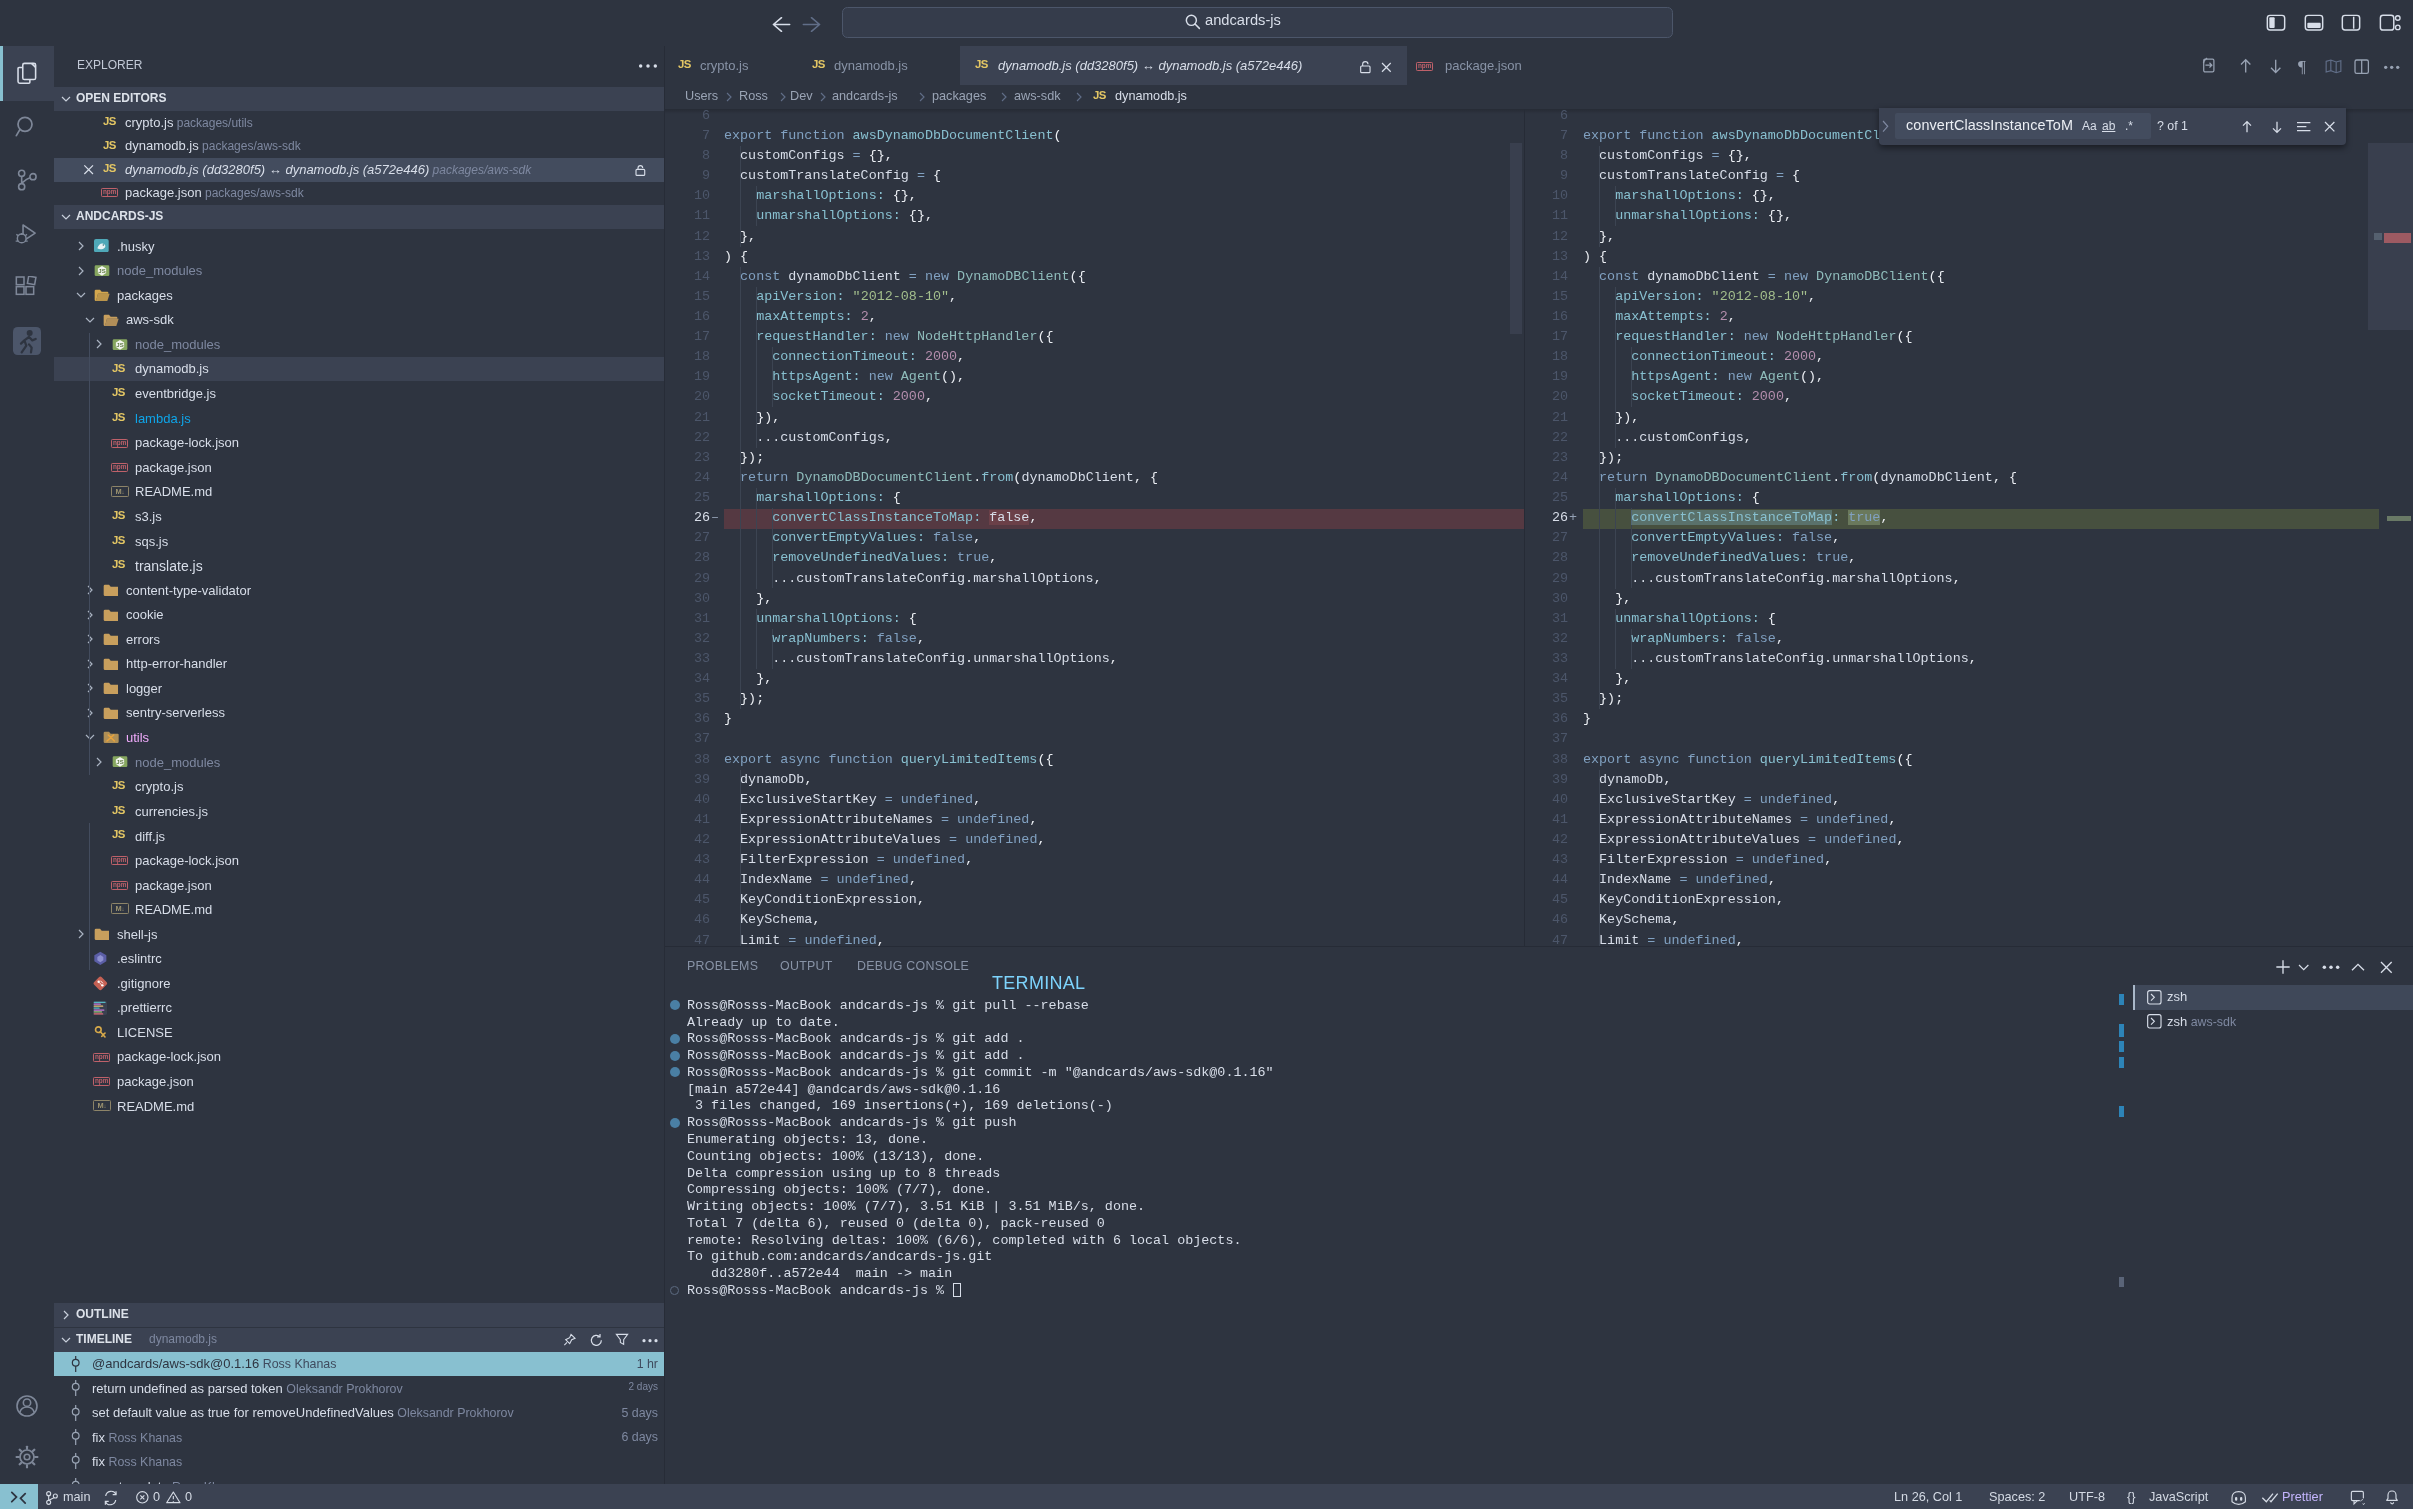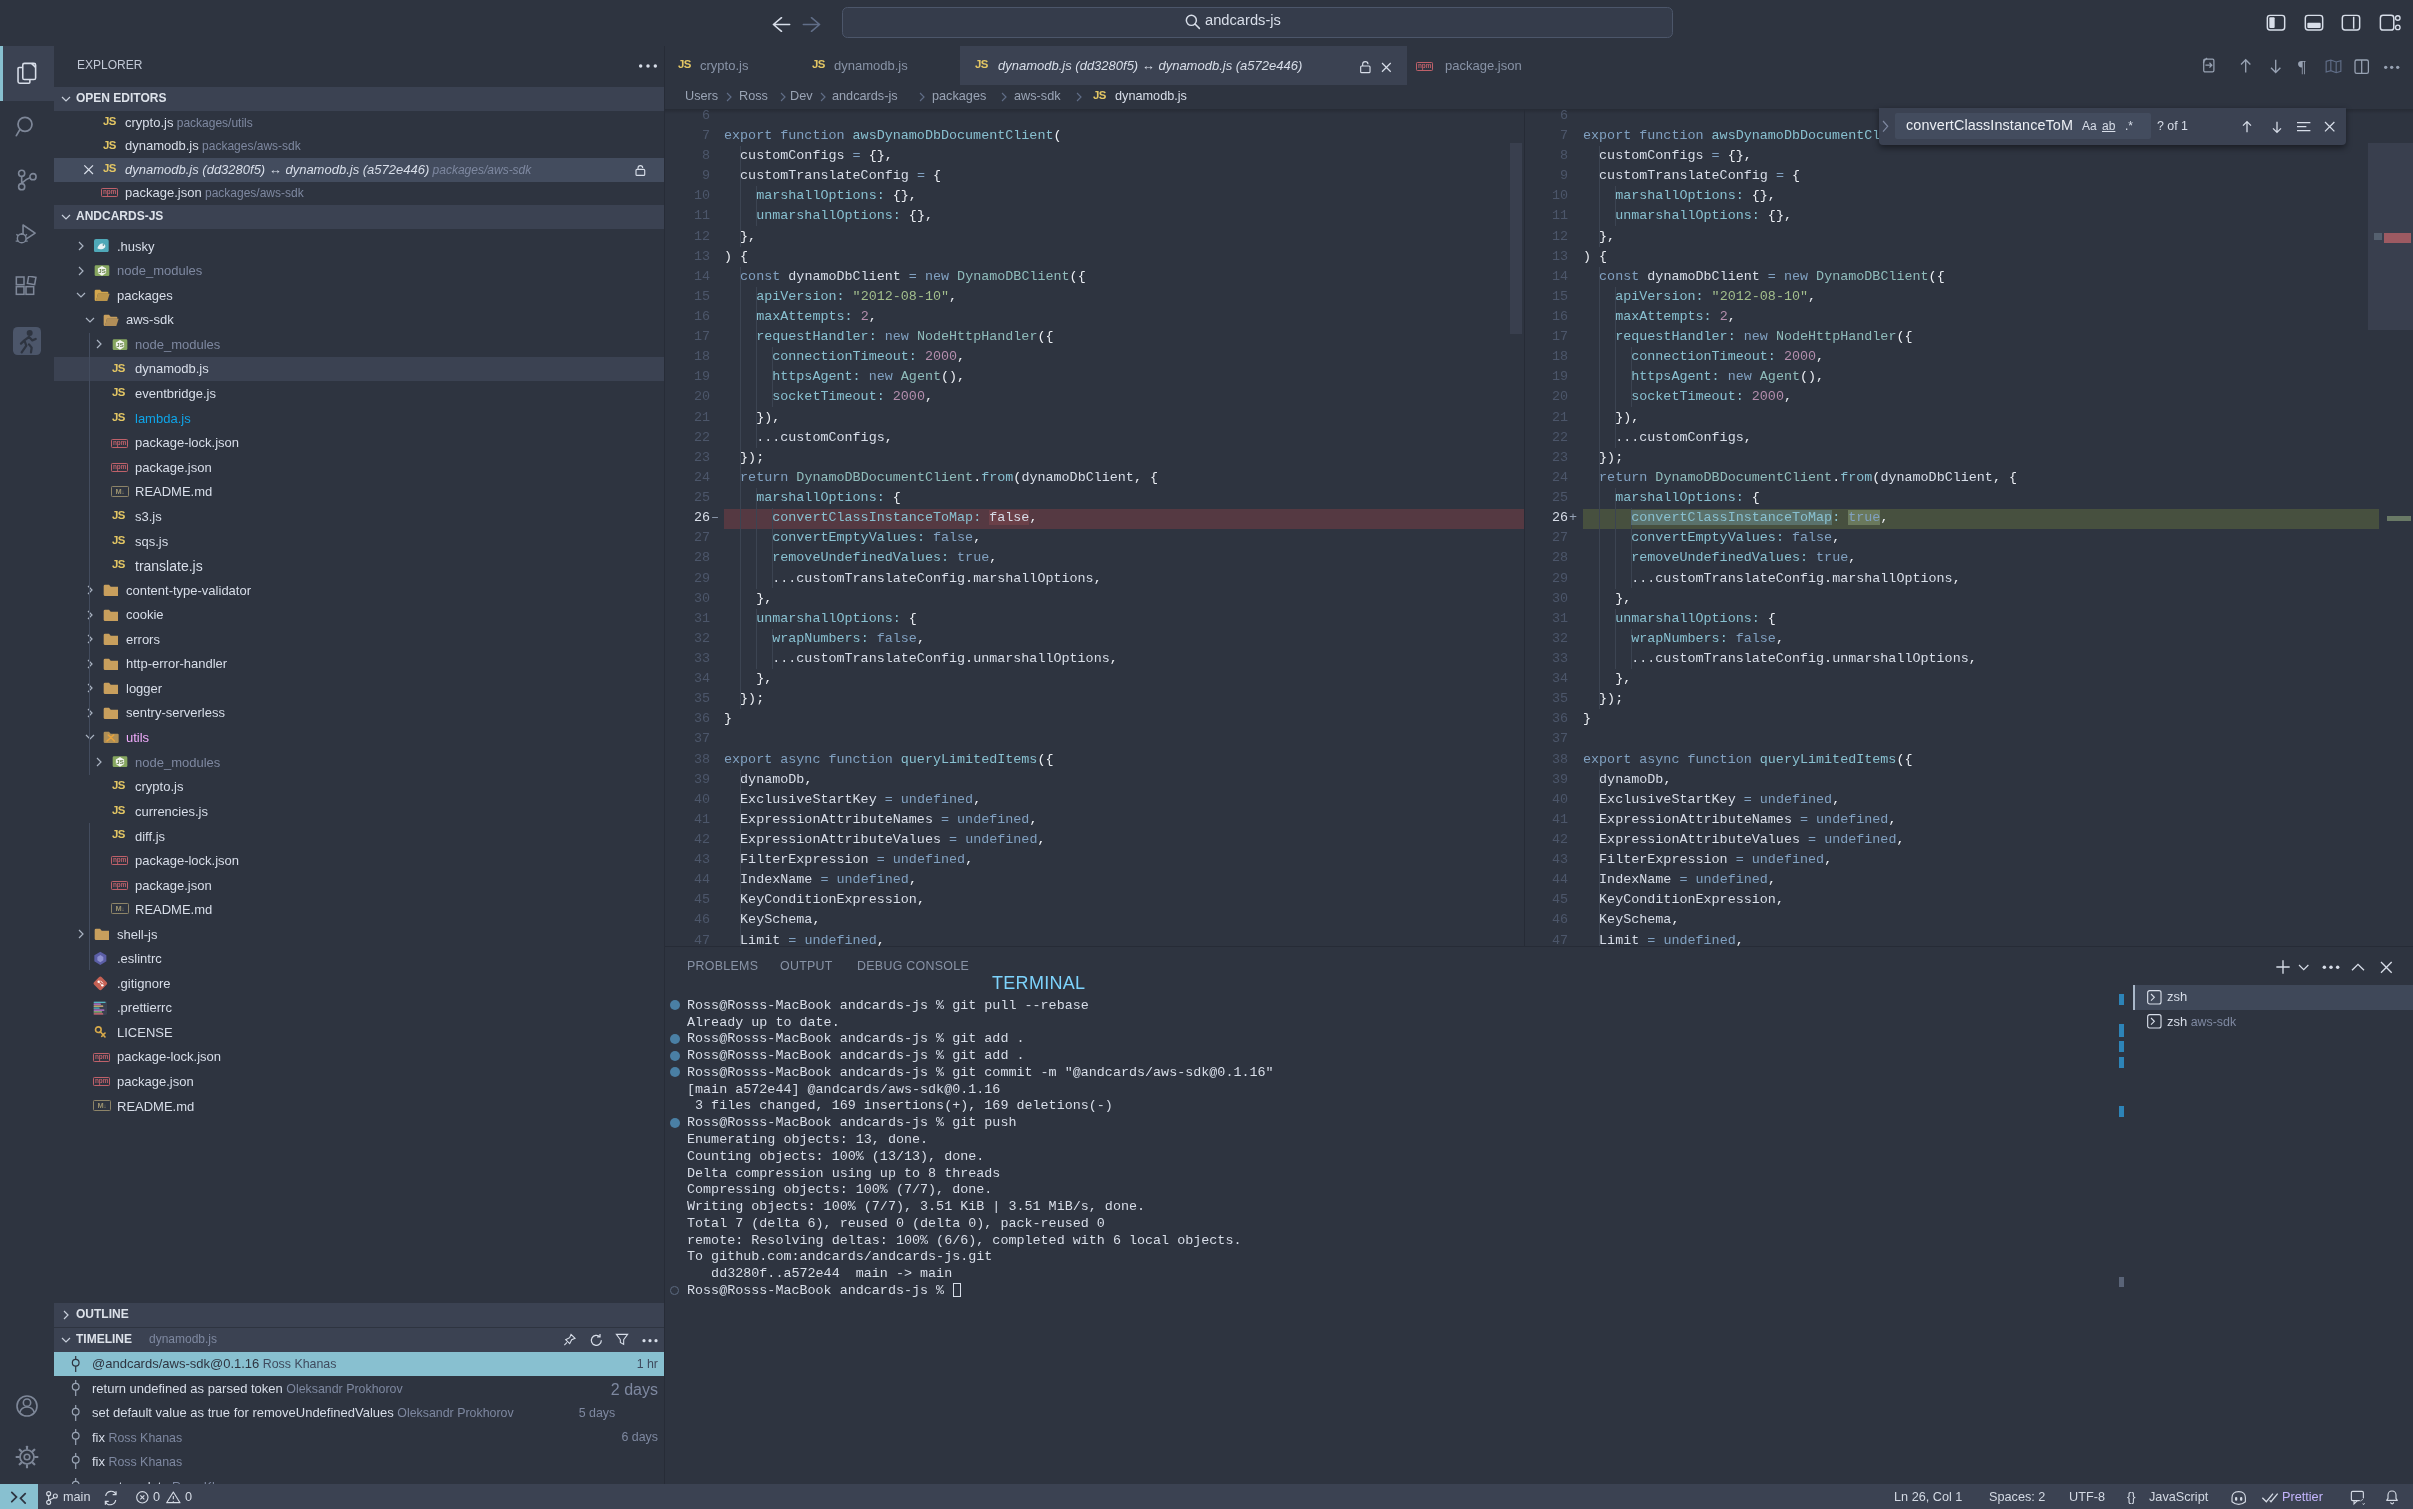--- a/index.html
+++ b/index.html
@@ -339,27 +339,27 @@
     <circle cx="10" cy="10" r="5" stroke="#2e3440" stroke-width="1.8" fill="none"></circle>
     <path d="M10 15 V24 M10 0 V5" stroke="#2e3440" stroke-width="1.8"></path>
   </svg>
 <div class="abs" style="left:92px;top:1356px;font-size:13px;color:#2e3440;white-space:nowrap">@andcards/aws-sdk@0.1.16<span style="color:#3f4b5e;font-size:12.4px"> Ross Khanas</span></div>
 <div class="abs" style="left:536px;top:1357px;width:122px;text-align:right;font-size:12.4px;color:#3f4b5e">1 hr</div>
 <svg style="position:absolute;left:69px;top:1380px" width="13.4" height="17.4" viewBox="0 0 20 26" fill="none">
     <circle cx="10" cy="10" r="5" stroke="#9aa5b5" stroke-width="1.8" fill="none"></circle>
     <path d="M10 15 V24 M10 0 V5" stroke="#9aa5b5" stroke-width="1.8"></path>
   </svg>
 <div class="abs" style="left:92px;top:1381px;font-size:13px;color:#d8dee9;white-space:nowrap">return undefined as parsed token<span style="color:#7e88a0;font-size:12.4px"> Oleksandr Prokhorov</span></div>
-<div class="abs" style="left:536px;top:1381px;width:122px;text-align:right;font-size:16px;color:#7e88a0">2 days</div>
+<div class="abs" style="left:536px;top:1381px;width:122px;text-align:right;font-size:10px;color:#7e88a0">2 days</div>
 <svg style="position:absolute;left:69px;top:1405px" width="13.4" height="17.4" viewBox="0 0 20 26" fill="none">
     <circle cx="10" cy="10" r="5" stroke="#9aa5b5" stroke-width="1.8" fill="none"></circle>
     <path d="M10 15 V24 M10 0 V5" stroke="#9aa5b5" stroke-width="1.8"></path>
   </svg>
 <div class="abs" style="left:92px;top:1405px;font-size:13px;color:#d8dee9;white-space:nowrap">set default value as true for removeUndefinedValues<span style="color:#7e88a0;font-size:12.4px"> Oleksandr Prokhorov</span></div>
-<div class="abs" style="left:536px;top:1406px;width:122px;text-align:center;font-size:12.4px;color:#7e88a0">5 days</div>
+<div class="abs" style="left:536px;top:1406px;width:122px;text-align:right;font-size:12.4px;color:#7e88a0">5 days</div>
 <svg style="position:absolute;left:69px;top:1429px" width="13.4" height="17.4" viewBox="0 0 20 26" fill="none">
     <circle cx="10" cy="10" r="5" stroke="#9aa5b5" stroke-width="1.8" fill="none"></circle>
     <path d="M10 15 V24 M10 0 V5" stroke="#9aa5b5" stroke-width="1.8"></path>
   </svg>
 <div class="abs" style="left:92px;top:1430px;font-size:13px;color:#d8dee9;white-space:nowrap">fix<span style="color:#7e88a0;font-size:12.4px"> Ross Khanas</span></div>
 <div class="abs" style="left:536px;top:1430px;width:122px;text-align:right;font-size:12.4px;color:#7e88a0">6 days</div>
 <svg style="position:absolute;left:69px;top:1453px" width="13.4" height="17.4" viewBox="0 0 20 26" fill="none">
     <circle cx="10" cy="10" r="5" stroke="#9aa5b5" stroke-width="1.8" fill="none"></circle>
     <path d="M10 15 V24 M10 0 V5" stroke="#9aa5b5" stroke-width="1.8"></path>
   </svg>

